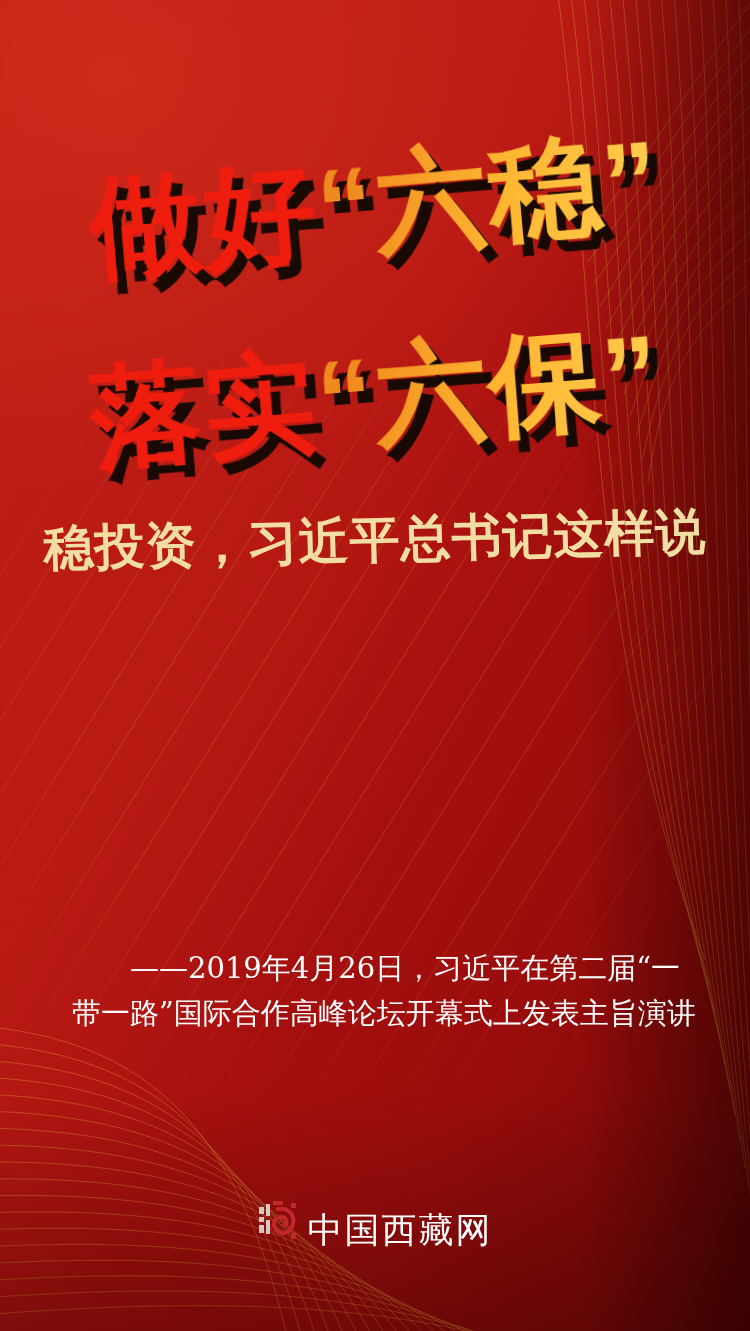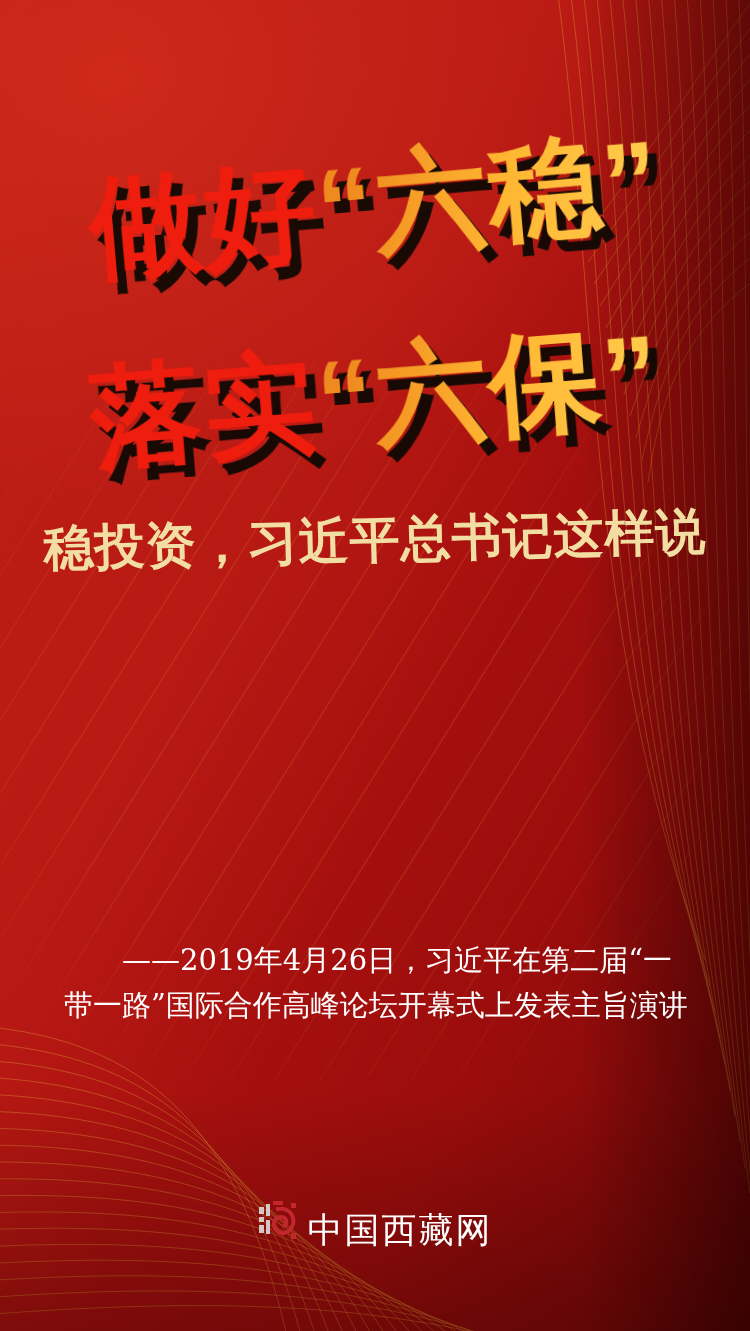--- a/index.html
+++ b/index.html
@@ -63,21 +63,21 @@
     position:absolute;left:64px;top:684px;width:622px;
     font-family:"DejaVu Serif","Liberation Serif",serif;
     font-size:40px;line-height:68px;color:#ffffff;
     text-align:justify;text-indent:54px;font-weight:600;
     margin:0;
   }
   .attribution{
     position:absolute;left:64px;top:938px;width:626px;
     font-family:"DejaVu Serif","Liberation Serif",serif;
     font-size:29px;line-height:45px;color:#ffffff;
-    text-indent:58px;font-weight:500;margin:0;
+    text-indent:58px;font-weight:500;margin:8px;
   }
 
   .footer{
     position:absolute;left:0;top:1194px;width:100%;height:56px;
     display:flex;align-items:center;justify-content:center;gap:10px;
   }
   .footer .site-name{
     color:#ffffff;font-size:35px;font-weight:500;letter-spacing:2px;
     font-family:Liberation Sans, sans-serif;
     margin-top:16px;

